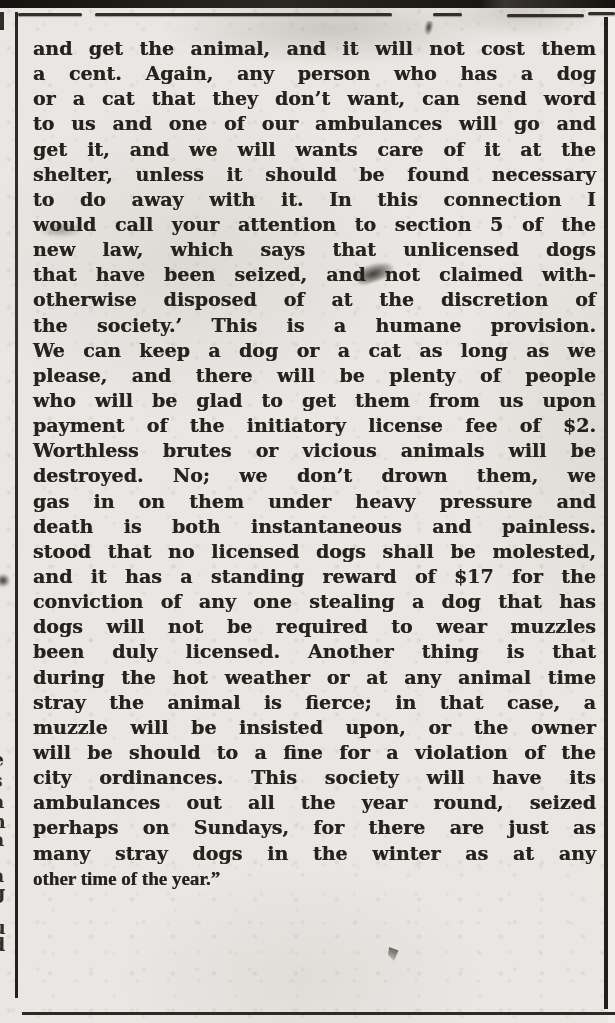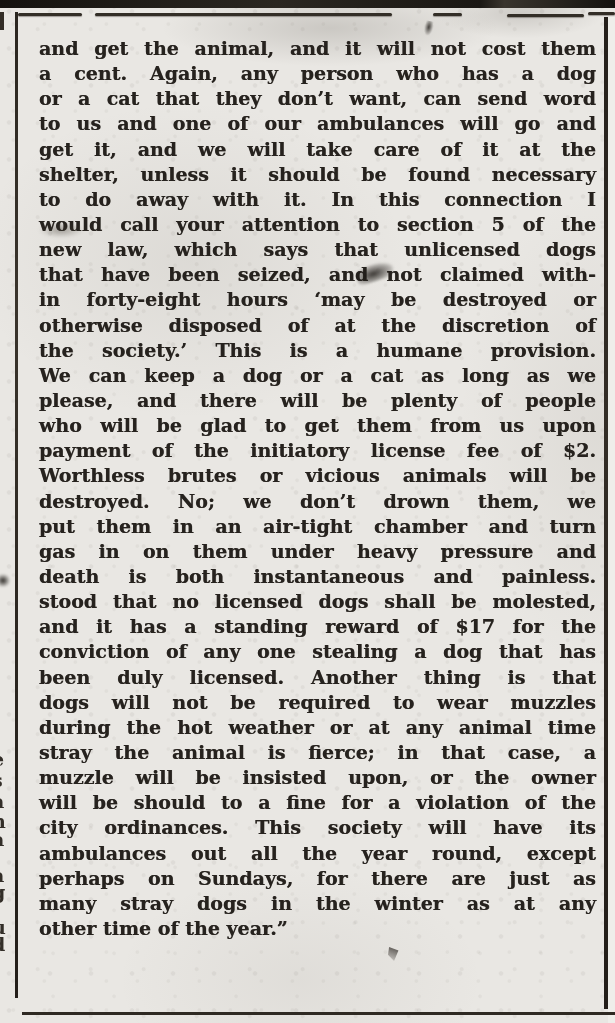--- a/index.html
+++ b/index.html
@@ -69,24 +69,24 @@
 
   
   .article {
     position: absolute; left: 33px; top: 36px; width: 563px;
     font-size: 19px; font-weight: 700; color: #26221e;
     filter: blur(0.3px);
     text-shadow: 0.3px 0.4px 0.6px rgba(42,38,33,.55), -0.2px -0.2px 0.4px rgba(42,38,33,.3);
   }
   .tline {
     height: 25.15px; line-height: 25.15px;
-    text-align: justify; text-align-last: justify; margin-left: 6px;
+    text-align: justify; text-align-last: justify;
   }
   .tline.indent { text-indent: 18px; }
-  .tline.nojust { text-align-last: left; }
+  .tline.nojust { text-align-last: left; font-family: Liberation Serif, serif; }
 
   
   .frag {
     position: absolute; left: -8px; width: 16px;
     font-size: 19px; font-weight: 700; color: #332e28;
     filter: blur(0.4px); overflow: hidden;
   }
 
   
   .smudge { position: absolute; pointer-events: none; }
@@ -149,49 +149,47 @@
       <div class="frag" style="top: 916px;">u</div>
       <div class="frag" style="top: 933px;">d</div>
       <div class="frag" style="top: 978px;">l</div>
     </div>
 
   <div class="article" id="article">
       <div class="tline">and get the animal, and it will not cost them</div>
       <div class="tline">a cent. Again, any person who has a dog</div>
       <div class="tline">or a cat that they don’t want, can send word</div>
       <div class="tline">to us and one of our ambulances will go and</div>
-      <div class="tline">get it, and we will take care of it at the</div>
+      <div class="tline">get it, and we will wants care of it at the</div>
       <div class="tline">shelter, unless it should be found necessary</div>
       <div class="tline">to do away with it. In this connection I</div>
       <div class="tline">would call your attention to section 5 of the</div>
       <div class="tline">new law, which says that unlicensed dogs</div>
       <div class="tline">that have been seized, and not claimed with-</div>
-      <div class="tline">in forty-eight hours ‘may be destroyed or</div>
       <div class="tline">otherwise disposed of at the discretion of</div>
       <div class="tline">the society.’ This is a humane provision.</div>
       <div class="tline">We can keep a dog or a cat as long as we</div>
       <div class="tline">please, and there will be plenty of people</div>
       <div class="tline">who will be glad to get them from us upon</div>
       <div class="tline">payment of the initiatory license fee of $2.</div>
       <div class="tline">Worthless brutes or vicious animals will be</div>
       <div class="tline">destroyed. No; we don’t drown them, we</div>
-      <div class="tline">put them in an air-tight chamber and turn</div>
       <div class="tline">gas in on them under heavy pressure and</div>
       <div class="tline">death is both instantaneous and painless.</div>
       <div class="tline">stood that no licensed dogs shall be molested,</div>
       <div class="tline">and it has a standing reward of $17 for the</div>
       <div class="tline">conviction of any one stealing a dog that has</div>
+      <div class="tline">dogs will not be required to wear muzzles</div>
       <div class="tline">been duly licensed. Another thing is that</div>
-      <div class="tline">dogs will not be required to wear muzzles</div>
       <div class="tline">during the hot weather or at any animal time</div>
       <div class="tline">stray the animal is fierce; in that case, a</div>
       <div class="tline">muzzle will be insisted upon, or the owner</div>
       <div class="tline">will be should to a fine for a violation of the</div>
       <div class="tline">city ordinances. This society will have its</div>
-      <div class="tline">ambulances out all the year round, except</div>
+      <div class="tline">ambulances out all the year round, seized</div>
       <div class="tline">perhaps on Sundays, for there are just as</div>
       <div class="tline">many stray dogs in the winter as at any</div>
       <div class="tline nojust">other time of the year.”</div>
     </div>
 
   <div class="smudge blot-claimed"></div>
   <div class="smudge mark-top"></div>
   <div class="smudge mark-bottom"></div>
   <div class="smudge smear-would"></div>
   <div class="smudge blob-leftmargin"></div>

